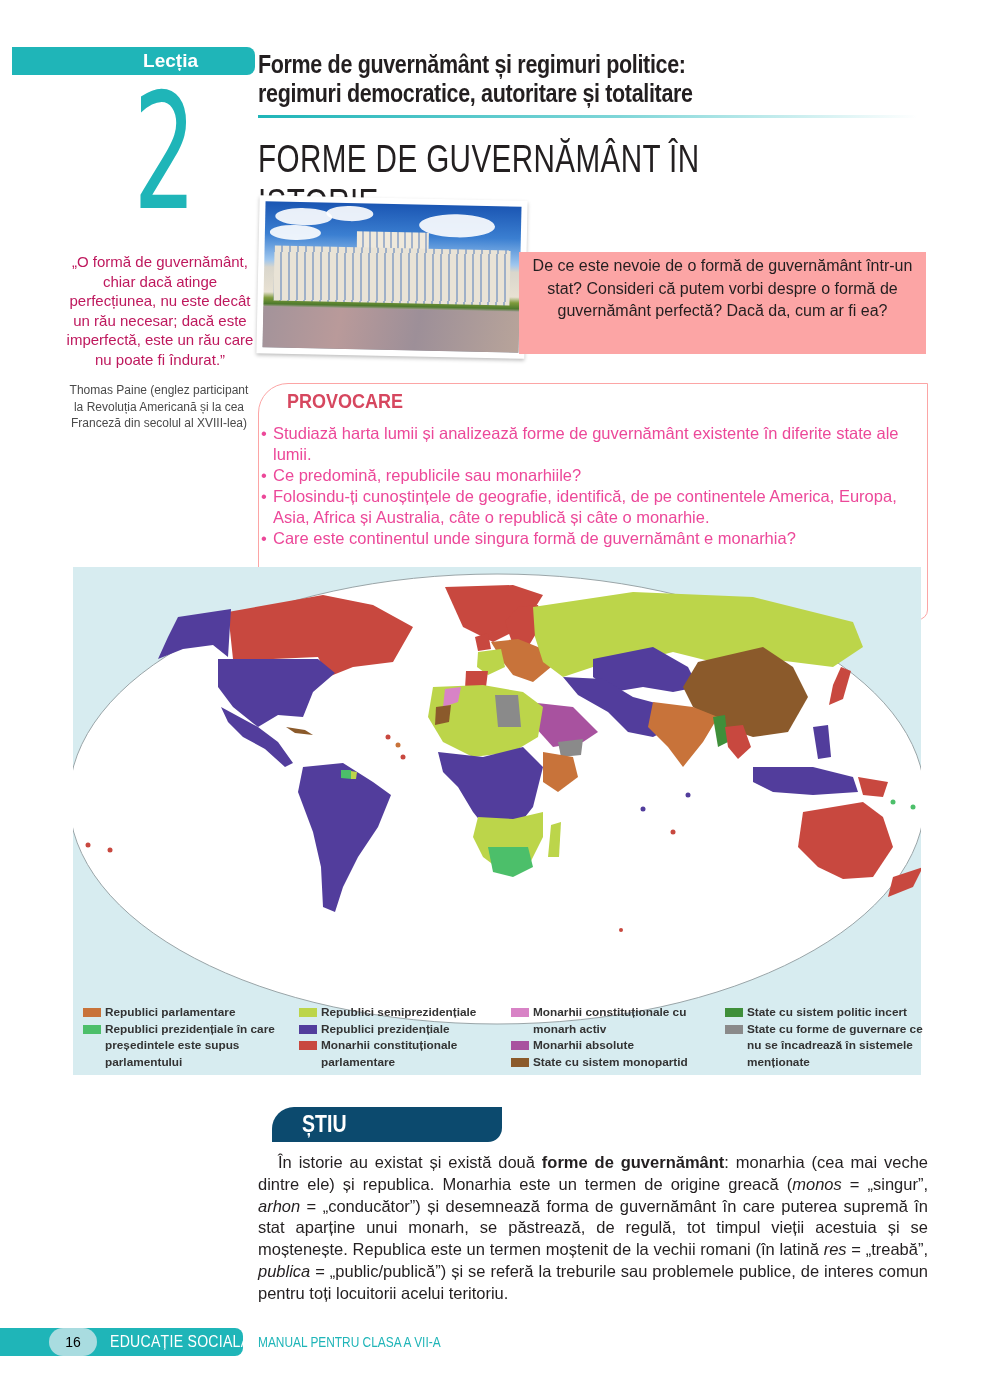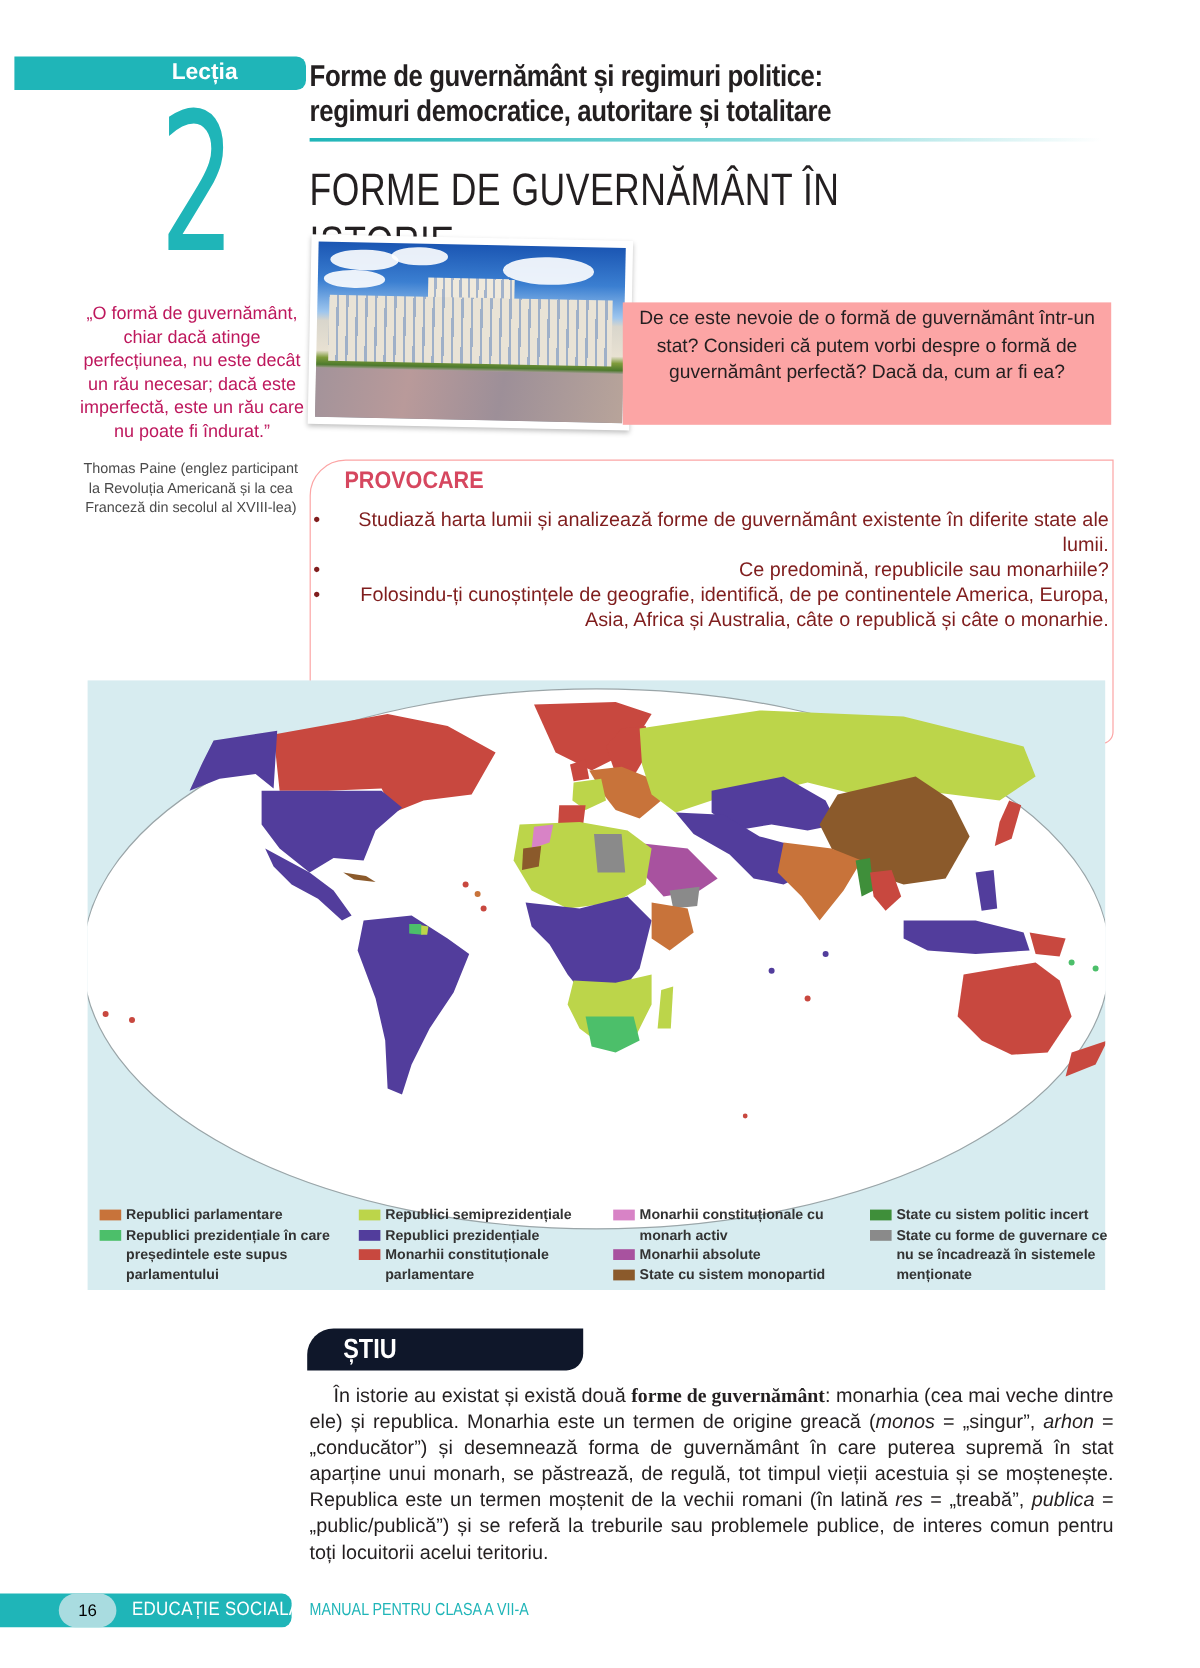--- a/index.html
+++ b/index.html
@@ -76,47 +76,47 @@
   .provocare {
     position: absolute; left: 258px; top: 383px; width: 670px; height: 237px;
     border: 1px solid #fca5a5; border-top-left-radius: 30px; border-bottom-right-radius: 10px;
   }
   .provocare-title {
     position: absolute; left: 28px; top: 6px; font-size: 20px; font-weight: bold; color: #d6475f;
     transform: scaleX(0.9); transform-origin: left top;
   }
   .provocare-list { position: absolute; left: 0; top: 39px; width: 665px; list-style: none; }
   .provocare-list li {
-    position: relative; padding-left: 14px; font-size: 16.5px; line-height: 21px; color: #7f1d1d; text-align: right;
+    position: relative; padding-left: 14px; font-size: 16.5px; line-height: 21px; color: #ec4899;
   }
   .provocare-list li::before { content: "\2022"; position: absolute; left: 2px; top: 0; }
 
   .map-panel {
     position: absolute; left: 73px; top: 567px; width: 848px; height: 508px; background: #d7ecf0;
   }
   .map-svg { position: absolute; left: 0; top: 0; }
 
   .legend { position: absolute; left: 83px; top: 1004px; width: 840px; }
   .legend-col { position: absolute; top: 0; width: 215px; font-weight: bold; }
   .legend-item { position: relative; padding-left: 22px; font-size: 11.8px; line-height: 16.6px; color: #333; }
   .legend-swatch { position: absolute; left: 0; top: 4px; width: 18px; height: 9px; }
 
   .stiu-tab {
-    position: absolute; left: 256px; top: 1107px; width: 230px; height: 35px;
-    background: #0f172a; border-top-left-radius: 22px; border-bottom-right-radius: 14px;
+    position: absolute; left: 272px; top: 1107px; width: 230px; height: 35px;
+    background: #0c4a6e; border-top-left-radius: 22px; border-bottom-right-radius: 14px;
   }
   .stiu-label {
     position: absolute; left: 30px; top: 4px; color: #fff; font-size: 23px; font-weight: bold;
     transform: scaleX(0.85); transform-origin: left top;
   }
   .stiu-text {
     position: absolute; left: 258px; top: 1152px; width: 670px;
     font-size: 16.5px; line-height: 21.8px; color: #231f20; text-align: justify; text-indent: 20px;
   }
-  .stiu-text b { font-weight: bold; font-family: Liberation Serif, serif; }
+  .stiu-text b { font-weight: bold; }
   .stiu-text i { font-style: italic; }
 
   .footer-bar {
     position: absolute; left: 0; top: 1328px; width: 243px; height: 28px;
     background: #1fb5b8; border-radius: 0 8px 8px 0;
   }
   .page-pill {
     position: absolute; left: 49px; top: 1328px; width: 48px; height: 28px;
     background: #a9dce0; border-radius: 14px; font-size: 14px; line-height: 28px; text-align: center; color: #000000;
   }
@@ -158,20 +158,21 @@
 </div>
 
 <div class="question-box">De ce este nevoie de o formă de guvernământ într-un stat? Consideri că putem vorbi despre o formă de guvernământ perfectă? Dacă da, cum ar fi ea?</div>
 
 <div class="provocare">
   <div class="provocare-title">PROVOCARE</div>
   <ul class="provocare-list">
     <li>Studiază harta lumii și analizează forme de guvernământ existente în diferite state ale lumii.</li>
     <li>Ce predomină, republicile sau monarhiile?</li>
     <li>Folosindu-ți cunoștințele de geografie, identifică, de pe continentele America, Europa, Asia, Africa și Australia, câte o republică și câte o monarhie.</li>
+    <li>Care este continentul unde singura formă de guvernământ e monarhia?</li>
   </ul>
 </div>
 
 <div class="map-panel">
   <svg class="map-svg" width="848" height="508" viewBox="0 0 848 508">
     <ellipse cx="424" cy="232" rx="428" ry="225" fill="#ffffff" stroke="#9aa5a8" stroke-width="1"></ellipse>
 
     <path d="M372 20 L440 18 L470 28 L450 60 L420 75 L390 60 Z" fill="#c8483f"></path>
     <path d="M155 45 L250 28 L300 38 L340 60 L320 95 L280 100 L255 110 L245 90 L200 92 L160 92 Z" fill="#c8483f"></path>
 

